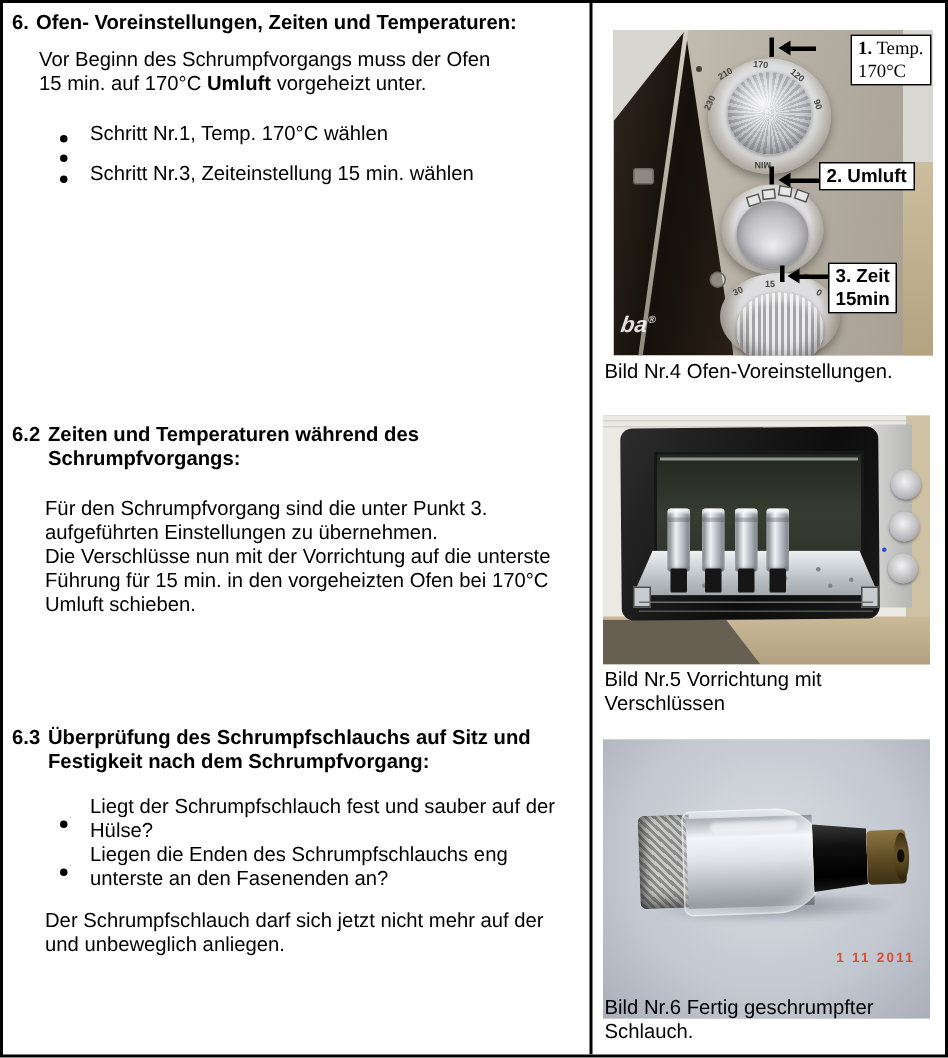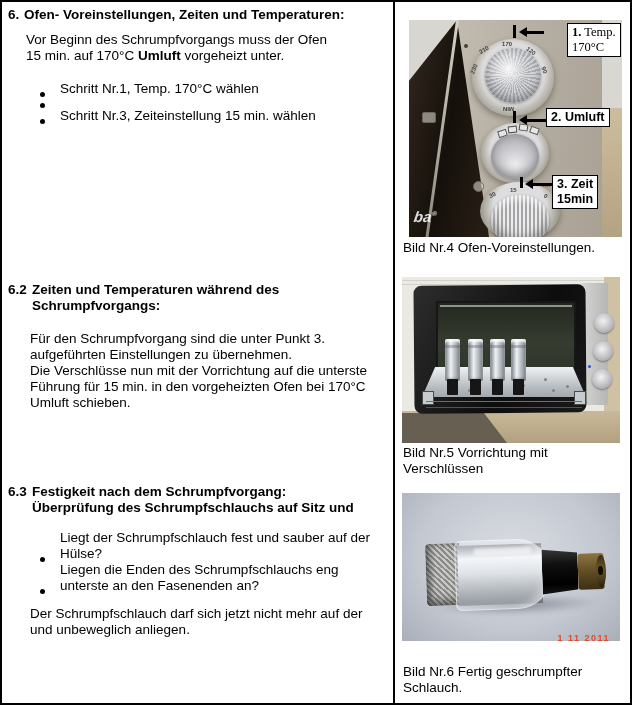--- a/index.html
+++ b/index.html
@@ -6,21 +6,21 @@
   .page{position:relative;width:632px;height:705px;background:#fff;border:2px solid #000;
         box-sizing:border-box;overflow:hidden;
         font-family:"Liberation Sans","DejaVu Sans",sans-serif;color:#000;}
   .abs{position:absolute;}
   .divider{position:absolute;left:391px;top:0;width:2px;height:701px;background:#000;}
 
   
   .txt{font-size:13.5px;line-height:16px;white-space:nowrap;}
   .sec-head{position:absolute;display:flex;font-weight:bold;}
   .sec-num{flex:none;}
-  .bullet-row{display:flex;align-items:flex-end;}
+  .bullet-row{display:flex;align-items:center;}
   .dot{flex:none;width:5px;height:5px;border-radius:50%;background:#000;margin:6px 0 0 0;}
   .b-ind1{margin-left:15px;}
   
   .photo{position:absolute;overflow:hidden;background:#b9b1a6;}
   .cap{position:absolute;font-size:13.5px;line-height:16px;white-space:nowrap;}
 
   
   .p1-base{position:absolute;inset:0;background:linear-gradient(100deg,#c9c2b7 0%,#b4ada1 55%,#a69e91 100%);}
   .p1-wallwedge{position:absolute;left:0;top:0;width:52px;height:64px;background:#d7d6d1;
                 clip-path:polygon(0 0,96% 0,0 96%);}
@@ -164,22 +164,22 @@
       <div>Für den Schrumpfvorgang sind die unter Punkt 3.</div>
       <div>aufgeführten Einstellungen zu übernehmen.</div>
       <div>Die Verschlüsse nun mit der Vorrichtung auf die unterste</div>
       <div>Führung für 15 min. in den vorgeheizten Ofen bei 170°C</div>
       <div>Umluft schieben.</div>
     </div>
 
   <div class="sec-head txt" style="left:6px;top:482px;">
     <span class="sec-num" style="width:24px;">6.3</span>
     <span>
+        <div>Überprüfung des Schrumpfschlauchs auf Sitz und</div>
         <div>Festigkeit nach dem Schrumpfvorgang:</div>
-        <div>Überprüfung des Schrumpfschlauchs auf Sitz und</div>
       </span>
   </div>
 
   <div class="abs txt" style="left:38px;top:528px;">
     <div class="bullet-row">
       <span class="dot"></span>
       <div class="b-ind1">
           <div>Liegt der Schrumpfschlauch fest und sauber auf der</div>
           <div>Hülse?</div>
         </div>
@@ -297,21 +297,21 @@
     <div class="cylbase" style="left:111px;top:102px;"></div>
     <div class="bracket" style="left:20px;top:114px;"></div>
     <div class="bracket" style="left:172px;top:114px;"></div>
     <div class="p2-rack"></div>
   </div>
   <div class="cap" style="left:401px;top:443px;">
       <div>Bild Nr.5 Vorrichtung mit</div>
       <div>Verschlüssen</div>
     </div>
 
-  <div class="photo" style="left:400px;top:491px;width:218px;height:148px;">
+  <div class="photo" style="left:400px;top:491px;width:218px;height:186px;">
     <div class="p3-base"></div>
     <div class="asm">
       <div class="asm-shadow"></div>
       <div class="knurl"></div>
       <div class="barrel"></div>
       <div class="tube"></div>
       <div class="tube-gloss"></div>
       <div class="hexblk"></div>
       <div class="brass"></div>
       <div class="brass-end"></div>

